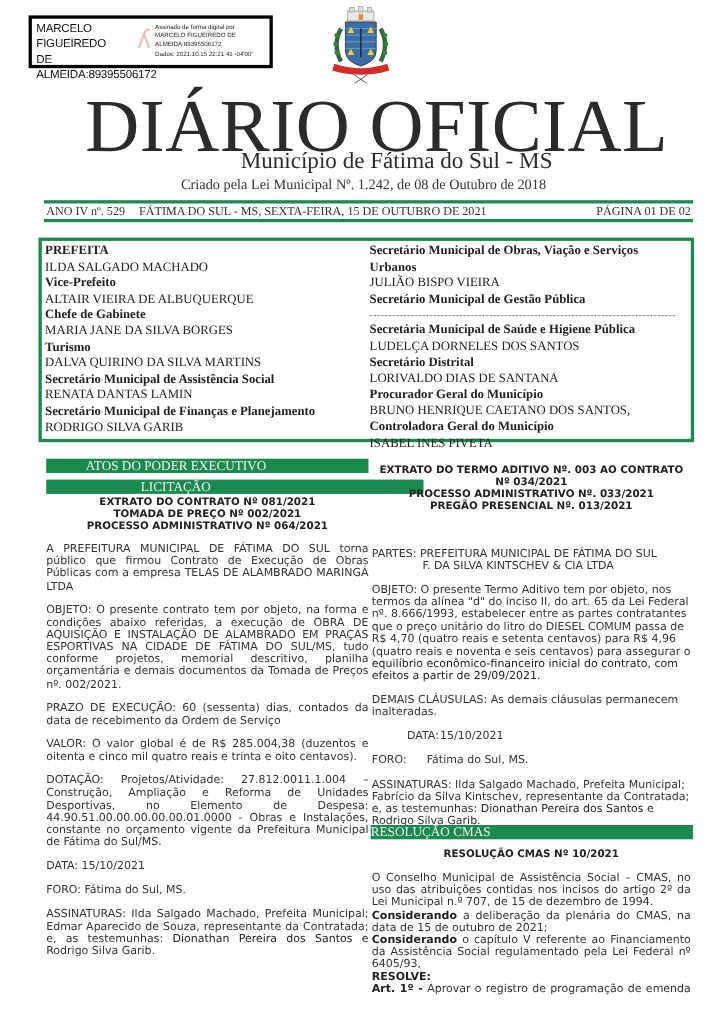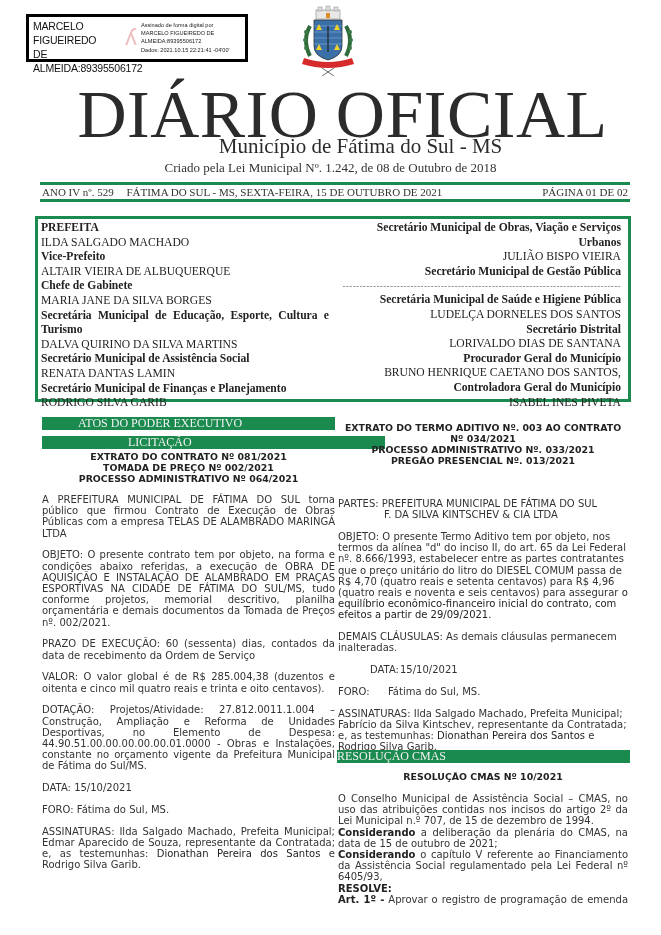--- a/index.html
+++ b/index.html
@@ -20,21 +20,21 @@
   .subtitle { left: 0; width: 661px; top: 134px; text-align: center; font-size: 21px; line-height: 24px; color: #2b2b2b; padding-left: 60px; box-sizing: border-box; }
   .created { left: 0; width: 661px; top: 160px; text-align: center; font-size: 13px; line-height: 16px; color: #333; }
 
   .rule { left: 40px; width: 590px; height: 3px; background: #1b8a4f; }
   .issue-line { left: 42px; width: 586px; top: 186px; font-size: 11px; line-height: 13px; color: #333; display: flex; justify-content: space-between; }
   .issue-line .left span { margin-right: 10px; }
 
   .staff-box { left: 35px; top: 216px; width: 596px; height: 186px; border: 3px solid #1b8a4f; box-sizing: border-box; }
   .staff-col { position: absolute; top: 2px; font-family: "Liberation Serif", serif; font-size: 11.6px; line-height: 14.6px; color: #222; }
   .staff-col.left { left: 3px; width: 288px; }
-  .staff-col.right { left: 298px; width: 285px; text-align: right; }
+  .staff-col.right { left: 298px; width: 285px; }
   .staff-col .role { font-weight: bold; }
   .staff-col .role.just { text-align: justify; text-align-last: justify; }
   .dashes { overflow: hidden; white-space: nowrap; color: #666; font-size: 9px; line-height: 14px; letter-spacing: 0.4px; }
 
   .band { height: 13px; background: #1b8a4f; color: #f3f3f3; font-family: "Liberation Serif", serif; font-size: 12px; line-height: 13px; }
 
   .col { font-family: "DejaVu Sans", sans-serif; font-size: 10px; line-height: 11.2px; color: #333; }
   .col p { margin: 0 0 10.6px 0; text-align: justify; }
   .head { font-family: "DejaVu Sans", sans-serif; font-weight: bold; font-size: 9.4px; line-height: 11px; text-align: center; color: #222; }
   .b { font-weight: bold; color: #222; }
@@ -105,21 +105,20 @@
 <div class="abs rule" style="top:199px;"></div>
 
 <div class="abs staff-box">
   <div class="staff-col left">
     <div class="role">PREFEITA</div>
     <div>ILDA SALGADO MACHADO</div>
     <div class="role">Vice-Prefeito</div>
     <div>ALTAIR VIEIRA DE ALBUQUERQUE</div>
     <div class="role">Chefe de Gabinete</div>
     <div>MARIA JANE DA SILVA BORGES</div>
-    <div class="role just">Secretária Municipal de Educação, Esporte, Cultura e</div>
     <div class="role">Turismo</div>
     <div>DALVA QUIRINO DA SILVA MARTINS</div>
     <div class="role">Secretário Municipal de Assistência Social</div>
     <div>RENATA DANTAS LAMIN</div>
     <div class="role">Secretário Municipal de Finanças e Planejamento</div>
     <div>RODRIGO SILVA GARIB</div>
   </div>
   <div class="staff-col right">
     <div class="role">Secretário Municipal de Obras, Viação e Serviços Urbanos</div>
     <div>JULIÃO BISPO VIEIRA</div>

